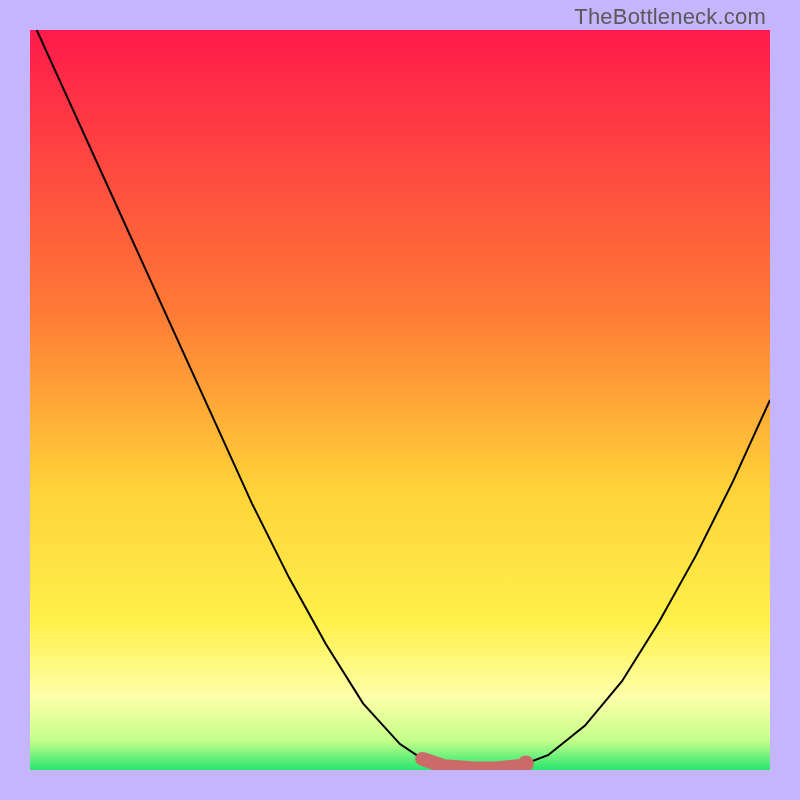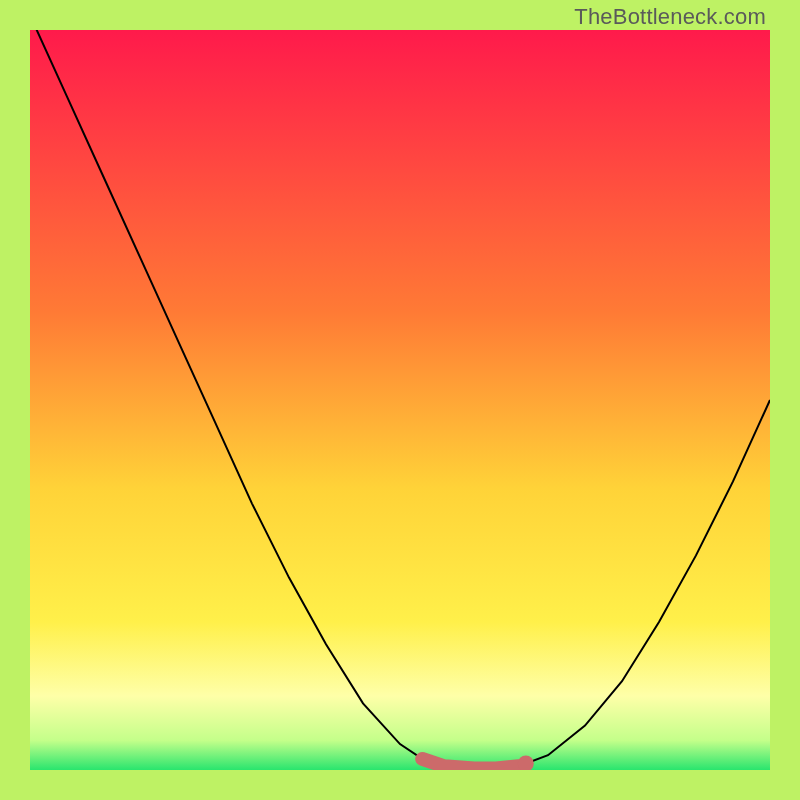--- a/index.html
+++ b/index.html
@@ -9,21 +9,21 @@
     height: 800px;
     background: #000;
     overflow: hidden;
   }
   .frame {
     position: absolute;
     left: 0;
     top: 0;
     width: 800px;
     height: 800px;
-    background: #bef264;
+    background: #c4b5fd;
     text-align: right;
   }
   .plot {
     position: absolute;
     left: 30px;
     top: 30px;
     width: 740px;
     height: 740px;
     overflow: hidden;
   }

